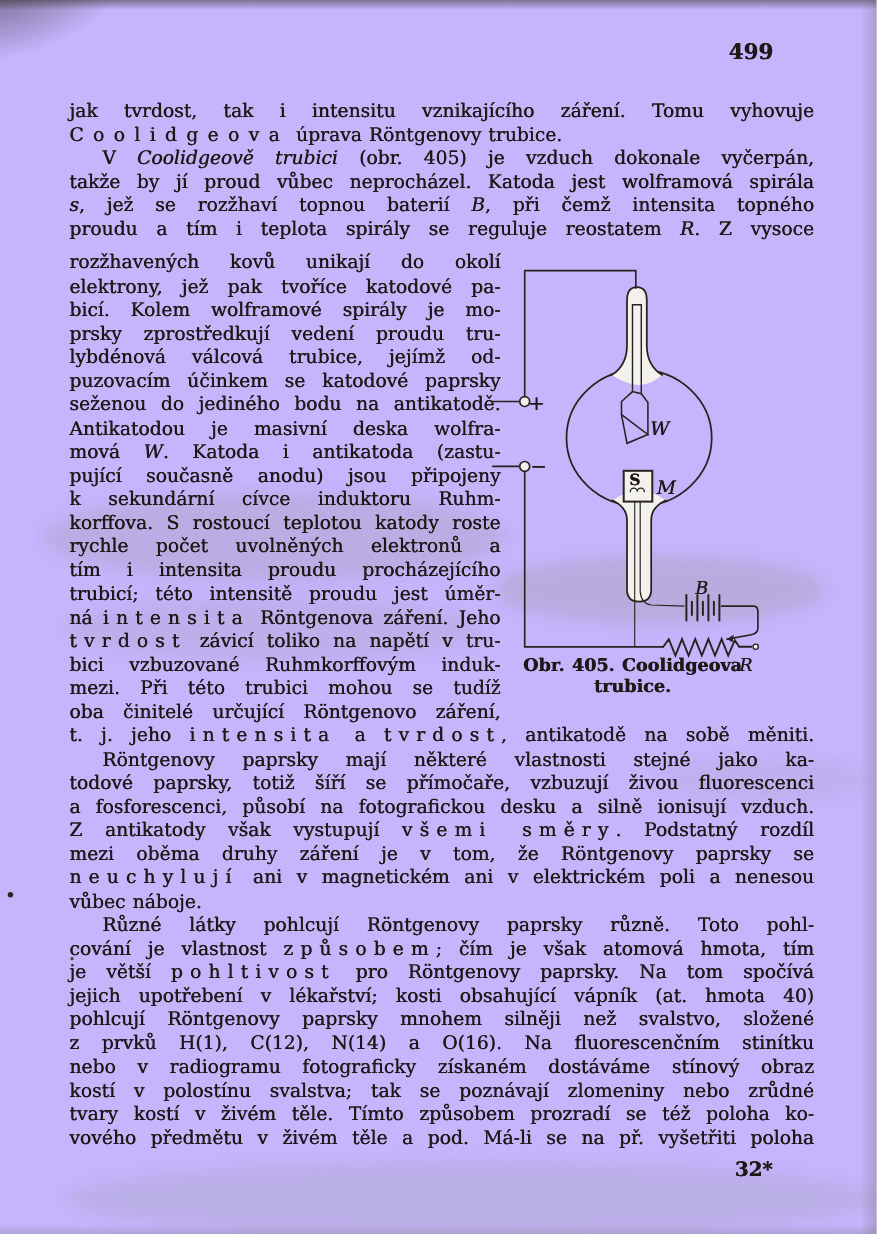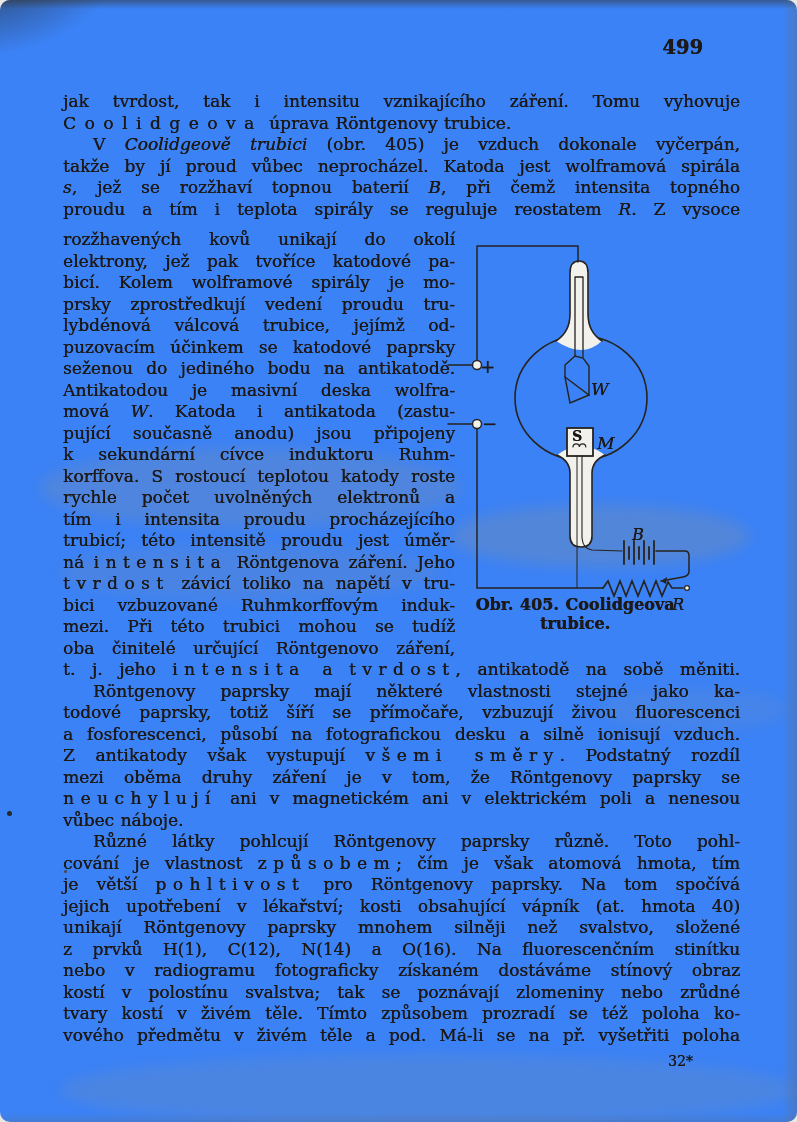--- a/index.html
+++ b/index.html
@@ -1,22 +1,21 @@
 <!DOCTYPE html>
 <html><head>
 <meta charset="utf-8">
 <style>
   html,body{margin:0;padding:0;background:#e9e8e3;}
   .page{
     position:relative;width:797px;height:1122px;overflow:hidden;
-    background:#3b82f6;
+    background:#c4b5fd;
     font-family:"DejaVu Serif","Liberation Serif",serif;
     color:#1c1916;
     text-shadow:0.35px 0 0 currentColor;
-    border-radius:10px;
   }
   
   .textblock{position:absolute;left:63px;top:91px;width:677px;font-size:17px;line-height:21.5px;word-spacing:1px;}
   .ln{text-align:justify;text-align-last:justify;}
   .ln.short{text-align-last:left;}
   .ind{text-indent:30px;}
   .sp{letter-spacing:0.38em;}
   .sp2{letter-spacing:0.5em;}
   .it{font-style:italic;}
   .wrapzone{margin-top:9px;}
@@ -24,21 +23,21 @@
   .figure{float:right;width:285px;height:430px;position:relative;}
   .figure svg{position:absolute;top:8px;left:-15px;}
   .figcap{position:absolute;left:-5px;top:366px;width:250px;text-align:center;
           font-weight:bold;font-size:16px;line-height:19px;}
   .flab{font-style:italic;font-size:17px;font-family:"DejaVu Serif","Liberation Serif",serif;fill:#1c1916;}
   .flab.small{font-size:16px;}
   .slab{font-size:14px;font-weight:bold;font-family:"DejaVu Serif","Liberation Serif",serif;fill:#1c1916;}
   .sign{font-size:18px;font-family:"DejaVu Serif","Liberation Serif",serif;fill:#1c1916;}
   
   .pagenum{position:absolute;right:94px;top:36px;font-weight:bold;font-size:19.5px;}
-  .sig{position:absolute;left:668px;top:1053px;font-weight:normal;font-size:14px;}
+  .sig{position:absolute;left:668px;top:1053px;font-weight:bold;font-size:18px;}
   
   .sm{position:absolute;border-radius:50%;filter:blur(7px);pointer-events:none;}
   .s1{left:40px;top:448px;width:420px;height:80px;background:rgba(150,146,136,0.22);}
   .s2{left:60px;top:545px;width:380px;height:55px;background:rgba(150,146,136,0.16);}
   .s3{left:450px;top:505px;width:300px;height:62px;background:rgba(150,146,136,0.26);}
   .s4{left:60px;top:1055px;width:737px;height:70px;background:rgba(152,148,138,0.18);}
   .s5{left:600px;top:688px;width:190px;height:42px;background:rgba(150,146,136,0.12);}
   .corner-tl{position:absolute;left:0;top:0;width:260px;height:190px;pointer-events:none;
     background:radial-gradient(230px 150px at -40px -50px, rgba(38,36,32,0.9), rgba(38,36,32,0) 72%);}
   .edge-top{position:absolute;left:0;top:0;width:100%;height:9px;pointer-events:none;
@@ -154,21 +153,21 @@
       <div class="ln">todové paprsky, totiž šíří se přímočaře, vzbuzují živou fluorescenci</div>
       <div class="ln">a fosforescenci, působí na fotografickou desku a silně ionisují vzduch.</div>
       <div class="ln"><span>Z antikatody však vystupují </span><span class="sp">všemi směry</span><span>. Podstatný rozdíl</span></div>
       <div class="ln">mezi oběma druhy záření je v tom, že Röntgenovy paprsky se</div>
       <div class="ln"><span class="sp">neuchylují</span><span> ani v magnetickém ani v elektrickém poli a nenesou</span></div>
       <div class="ln short">vůbec náboje.</div>
       <div class="ln ind">Různé látky pohlcují Röntgenovy paprsky různě. Toto pohl-</div>
       <div class="ln"><span>cování je vlastnost </span><span class="sp">způsobem</span><span>; čím je však atomová hmota, tím</span></div>
       <div class="ln"><span>je větší </span><span class="sp">pohltivost</span><span> pro Röntgenovy paprsky. Na tom spočívá</span></div>
       <div class="ln">jejich upotřebení v lékařství; kosti obsahující vápník (at. hmota 40)</div>
-      <div class="ln">unikají Röntgenovy paprsky mnohem silněji než svalstvo, složené</div>
+      <div class="ln">pohlcují Röntgenovy paprsky mnohem silněji než svalstvo, složené</div>
       <div class="ln">z prvků H(1), C(12), N(14) a O(16). Na fluorescenčním stinítku</div>
       <div class="ln">nebo v radiogramu fotograficky získaném dostáváme stínový obraz</div>
       <div class="ln">kostí v polostínu svalstva; tak se poznávají zlomeniny nebo zrůdné</div>
       <div class="ln">tvary kostí v živém těle. Tímto způsobem prozradí se též poloha ko-</div>
       <div class="ln">vového předmětu v živém těle a pod. Má-li se na př. vyšetřiti poloha</div>
     </div>
   </div>
 
   <div class="sig">32*</div>
 

